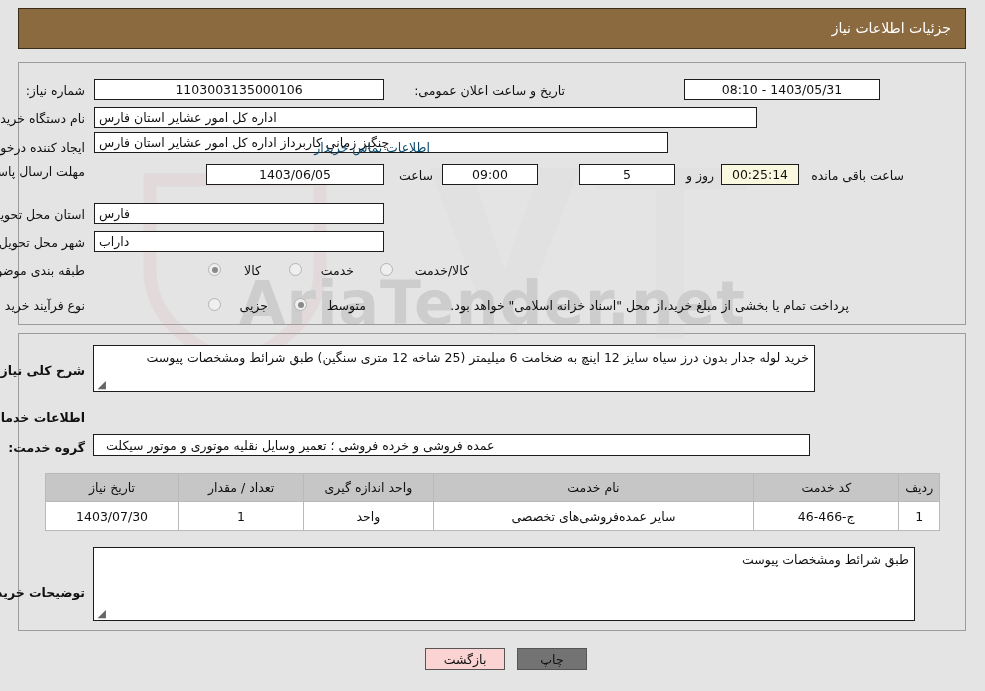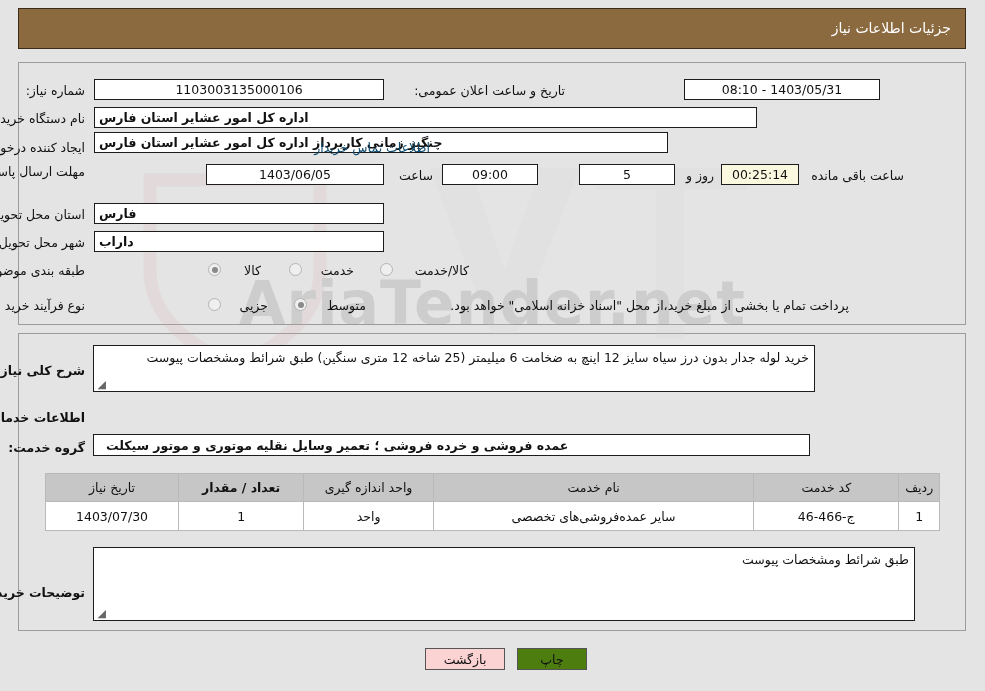--- a/index.html
+++ b/index.html
@@ -86,21 +86,21 @@
     font-size: 12.5px;
     color: #111;
     z-index: 4;
     padding: 0 4px;
     display: flex;
     align-items: center;
     white-space: nowrap;
     overflow: hidden;
   }
   .fld.center { justify-content: center; }
-  .fld.right  { justify-content: flex-end; font-weight: bold; }
+  .fld.right  { justify-content: flex-end; }
   .fld.cream  { background: #fbf8e0; }
   .link {
     position: absolute;
     font-size: 12.5px;
     color: #0c4a6e;
     cursor: pointer;
     white-space: nowrap;
     z-index: 4;
   }
 
@@ -164,38 +164,38 @@
   }
   .tbl th {
     background: #c6c6c6;
     height: 25px;
   }
   .tbl td { background: #ffffff; }
   .tbl .c-row  { width: 38px; }
   .tbl .c-code { width: 145px; }
   .tbl .c-name { width: 325px; }
   .tbl .c-unit { width: 130px; }
-  .tbl .c-qty  { width: 125px; font-weight: bold; }
+  .tbl .c-qty  { width: 125px; }
   .tbl .c-date { width: 132px; }
 
   
   .btn {
     position: absolute;
     border: 1px solid #555;
     box-sizing: border-box;
     font-size: 12.5px;
     color: #111;
     display: flex;
     align-items: center;
     justify-content: center;
     cursor: pointer;
     z-index: 4;
     height: 22px;
   }
-  #btn-print  { left: 517px; top: 648px; width: 70px; background: #4d7c0f; }
+  #btn-print  { left: 517px; top: 648px; width: 70px; background: #737373; }
   #btn-back   { left: 425px; top: 648px; width: 80px; background: #fbd3d3; }
 </style>
 </head>
 <body>
 
 <div id="page">
 
   <div class="watermark">
     <svg width="985" height="260" viewBox="0 0 985 260" xmlns="http://www.w3.org/2000/svg">
       <g opacity="0.55">

